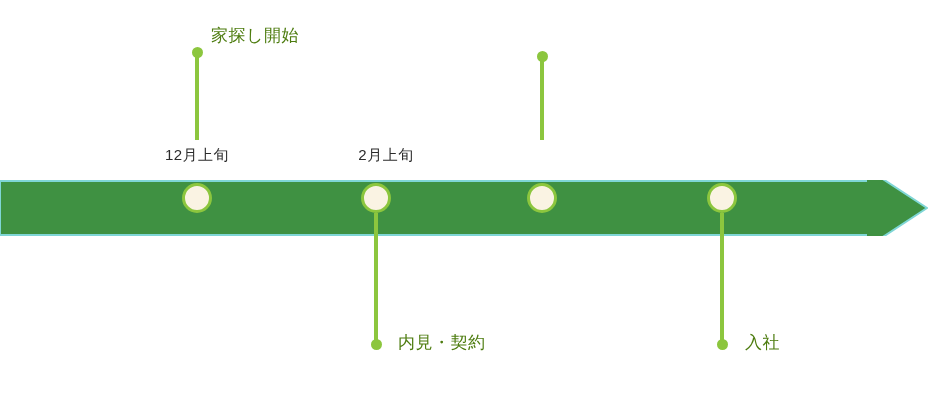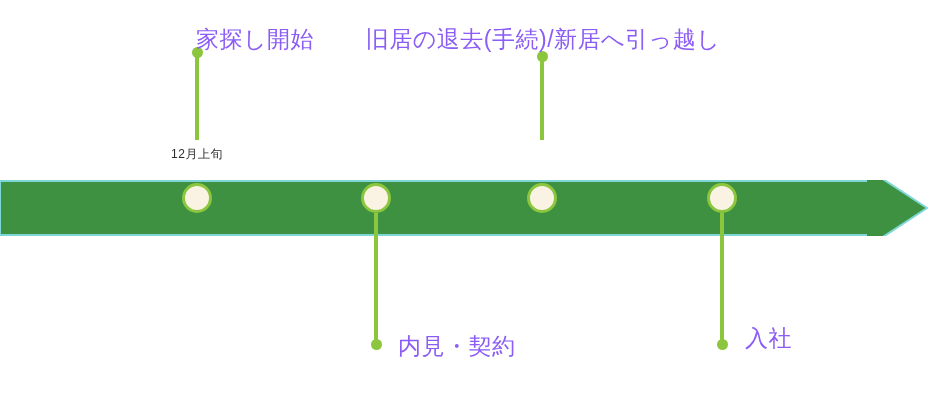--- a/index.html
+++ b/index.html
@@ -54,32 +54,32 @@
     width: 11px;
     height: 11px;
     margin-left: -5.5px;
     border-radius: 50%;
     background: #8cc63e;
   }
 
   
   .date-label {
     position: absolute;
-    font-size: 12px;
+    font-size: 15px;
     color: #2b2b2b;
     white-space: nowrap;
     letter-spacing: 0.5px;
   }
   .date-label.center {
     transform: translateX(-50%);
   }
   .event-label {
     position: absolute;
-    font-size: 23px;
-    color: #8b5cf6;
+    font-size: 17px;
+    color: #4d7c0f;
     white-space: nowrap;
     letter-spacing: 0.5px;
   }
   .event-label.center {
     transform: translateX(-50%);
   }
 </style>
 </head>
 <body>
 
@@ -93,26 +93,26 @@
   </div>
 
   <div class="stem" style="left:197px; top:52px; height:88px;"></div>
   <div class="stem-cap" style="left:197px; top:47px;"></div>
   <div class="date-label center" style="left:197px; top:146px;">12月上旬</div>
   <div class="event-label center" style="left:255px; top:24px;">家探し開始</div>
   <div class="milestone-dot" style="left:197px; top:198px;"></div>
 
   <div class="stem" style="left:376px; top:213px; height:131px;"></div>
   <div class="stem-cap" style="left:376px; top:339px;"></div>
+  <div class="date-label center" style="left:386px; top:146px;">2月上旬</div>
   <div class="event-label" style="left:398px; top:331px;font-family:Liberation Mono, monospace;">内見・契約</div>
   <div class="milestone-dot" style="left:376px; top:198px;"></div>
 
   <div class="stem" style="left:542px; top:56px; height:84px;"></div>
   <div class="stem-cap" style="left:542px; top:51px;"></div>
-  <div class="event-label center" style="left:543px; top:24px;">旧居の退去(手続)/新居へ引っ越し</div>
   <div class="milestone-dot" style="left:542px; top:198px;"></div>
 
   <div class="stem" style="left:722px; top:213px; height:131px;"></div>
   <div class="stem-cap" style="left:722px; top:339px;"></div>
-  <div class="event-label" style="left:745px; top:323px;">入社</div>
+  <div class="event-label" style="left:745px; top:331px;">入社</div>
   <div class="milestone-dot" style="left:722px; top:198px;"></div>
 
 </div>
 
 </body></html>

